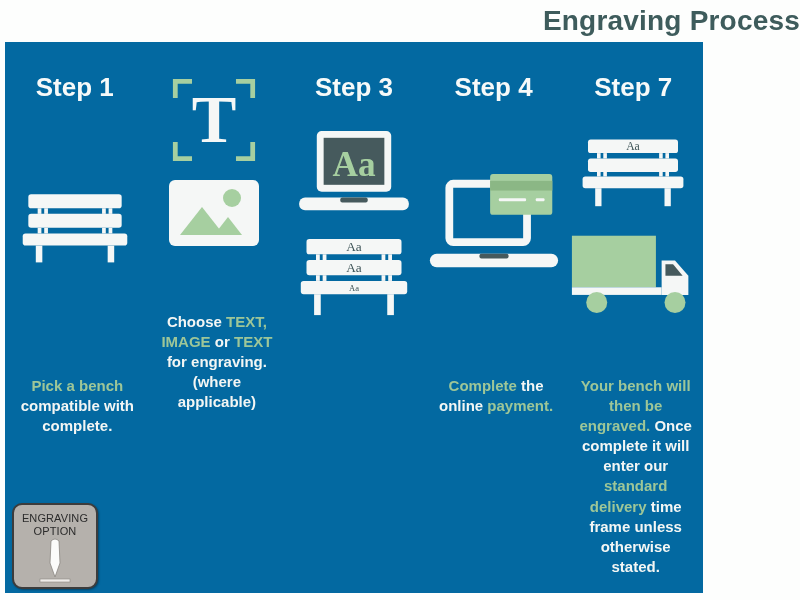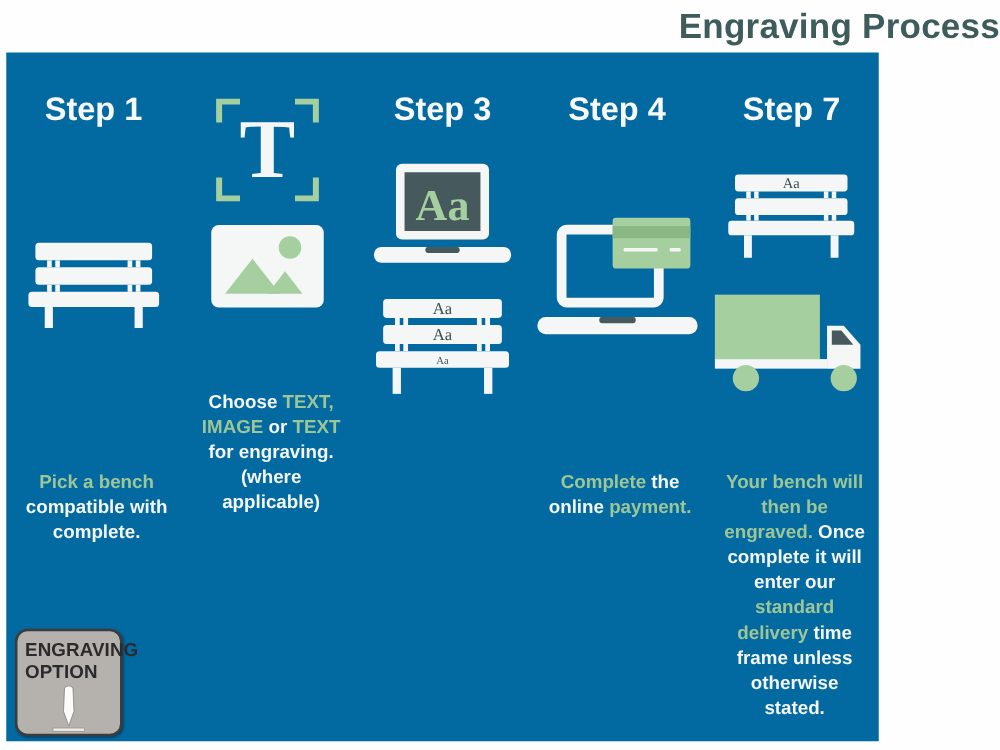--- a/index.html
+++ b/index.html
@@ -33,22 +33,22 @@
   }
   .g{color:#9dc698;}
   .w{color:#f3f6f4;}
   .badge{
     position:absolute;left:7px;top:461px;width:82px;height:82px;
     background:#b5b1ac;border:2px solid #3c3c3c;border-radius:10px;
     box-shadow:1px 1px 2px rgba(0,0,0,0.35);
     display:flex;flex-direction:column;align-items:center;
   }
   .badge-label{
-    margin-top:7px;width:70px;text-align:left;
-    font-size:15px;font-weight:bold;color:#2b2b2b;line-height:1.15;
+    margin-top:7px;width:70px;text-align:center;
+    font-size:11px;font-weight:normal;color:#2b2b2b;line-height:1.15;
     letter-spacing:0.1px;
   }
   svg{display:block;}
   .serif-txt{font-family:"Liberation Serif", serif;}
 </style>
 </head>
 <body>
 
 <div class="title">Engraving Process</div>
 

